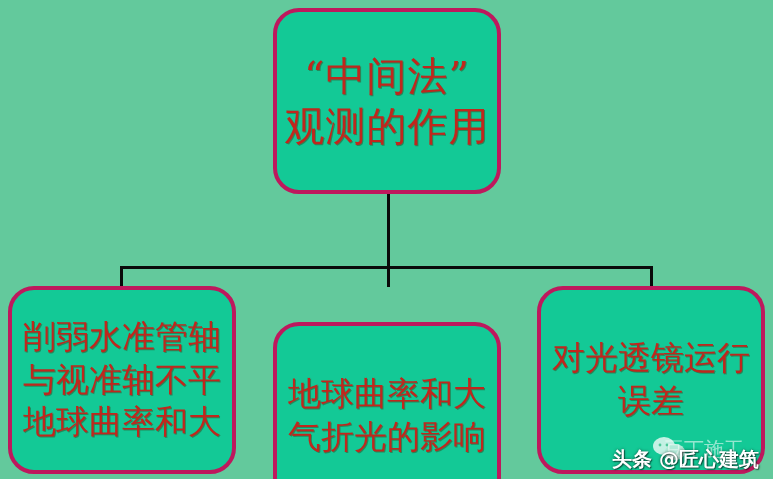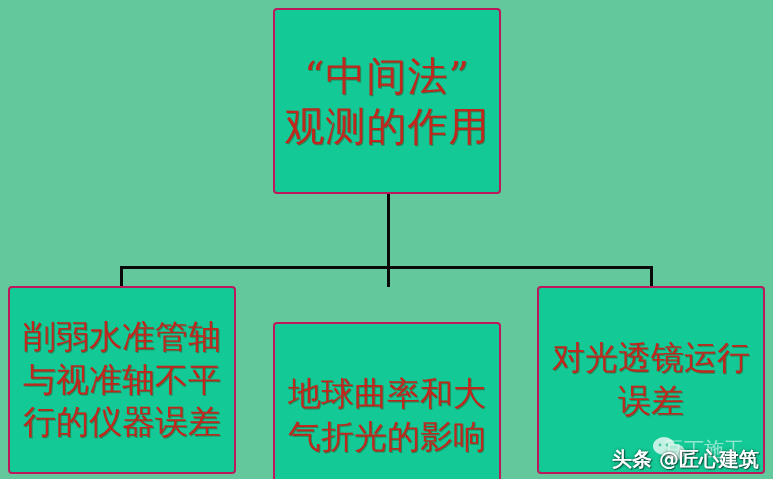--- a/index.html
+++ b/index.html
@@ -4,22 +4,22 @@
 <style>
   html, body { margin:0; padding:0; }
   body {
     width:773px; height:479px; position:relative; overflow:hidden;
     background:#63c99c;
     font-family: "DejaVu Serif", "Liberation Serif", serif;
   }
   .node {
     position:absolute; box-sizing:border-box;
     background:#13c996;
-    border:2px solid #be185d;
-    border-radius:4px;
+    border:4px solid #be185d;
+    border-radius:26px;
     display:flex; align-items:center; justify-content:center;
     text-align:center;
   }
   .node-text {
     color:#c0271d;
     line-height:1.22;
     white-space:pre-line;
     text-shadow: 1px 1px 0 rgba(60,60,20,0.45);
   }
   .root { left:273px; top:8px; width:228px; height:186px; }
@@ -59,21 +59,21 @@
 <div class="line" style="left:650px; top:266px; width:3px; height:21px;"></div>
 
 <div class="node root">
   <span class="node-text">“中间法”
 观测的作用</span>
 </div>
 
 <div class="node child c1">
   <span class="node-text">削弱水准管轴
 与视准轴不平
-行的仪器误差</span>
+地球曲率和大</span>
 </div>
 <div class="node child c2">
   <span class="node-text">地球曲率和大
 气折光的影响</span>
 </div>
 <div class="node child c3">
   <span class="node-text">对光透镜运行
 误差</span>
 </div>
 

